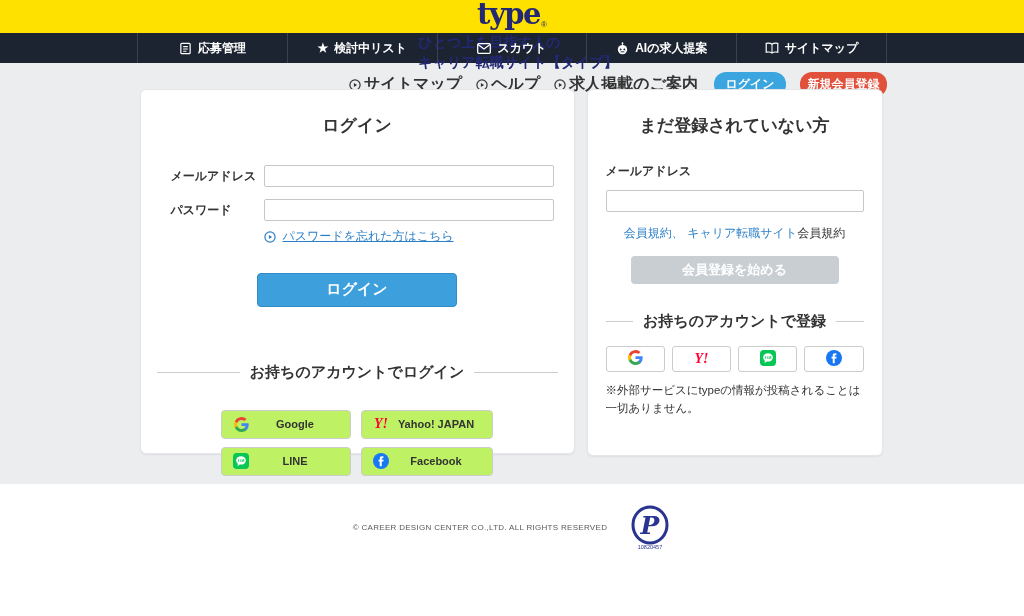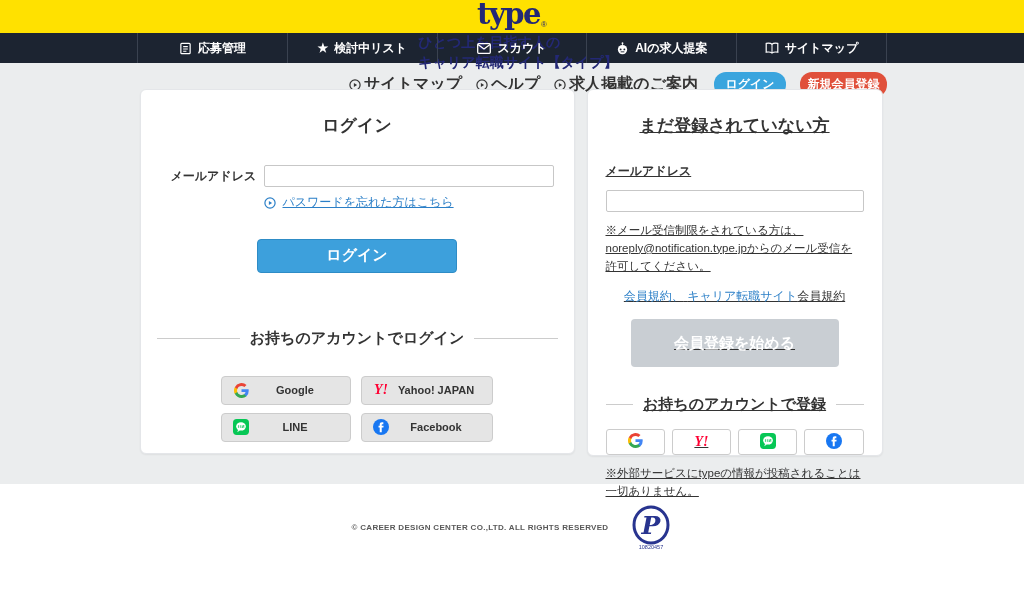--- a/index.html
+++ b/index.html
@@ -26,57 +26,57 @@
   .nav-item { flex:1; display:flex; align-items:center; justify-content:center; gap:6px; color:#fff; font-size:12px; font-weight:bold; text-decoration:none; border-left:1px solid #3a4250; cursor:pointer; }
   .nav-item:last-child { border-right:1px solid #3a4250; }
   .nav-icon { display:inline-flex; align-items:center; }
   .star-glyph { color:#fff; font-size:12px; line-height:1; }
 
   
   .main { background:#ebedee; height:421px; padding-top:26px; }
   .cards { width:745px; margin:0 auto; display:flex; gap:12px; align-items:flex-start; }
   .card { background:#fff; border:1px solid #e4e6e9; border-radius:6px; box-shadow:0 1px 2px rgba(0,0,0,0.06); }
   .card-login { width:435px; height:365px; }
-  .card-register { width:296px; height:367px; padding:0 18px;text-decoration:underline; }
+  .card-register { width:296px; height:367px; padding:0 18px; }
 
   .card-title { text-align:center; font-size:17px; font-weight:bold; color:#333; margin-top:24px; }
   .form-row { margin:28px 0 0 30px; display:flex; align-items:center; }
   .form-row + .form-row { margin-top:12px; }
   .form-row label { width:93px; font-size:12px; font-weight:bold; color:#333; }
   .text-input { width:290px; height:22px; border:1px solid #c7c7c7; border-radius:2px; background:#fff; font-size:12px; padding:0 6px; }
   .card-register .text-input { width:100%; margin-top:10px; }
 
   .forgot-row { margin:7px 0 0 123px; }
   .forgot-link { display:inline-flex; align-items:center; font-size:12px; color:#2b7fc7; text-decoration:none; cursor:pointer; }
   .forgot-link .link-text { text-decoration:underline; margin-left:4px; }
 
   .btn-primary { display:block; margin:26px auto 0; width:200px; height:34px; background:#3da0dc; border:1px solid #2e8cc6; border-radius:4px; color:#fff; font-size:15px; font-weight:bold; cursor:pointer; }
-  .btn-disabled { display:block; margin:14px auto 0; width:208px; height:48px; background:#c9ced3; border:none; border-radius:4px; color:#fff; font-size:15px; font-weight:bold; cursor:pointer; }
+  .btn-disabled { display:block; margin:14px auto 0; width:208px; height:28px; background:#c9ced3; border:none; border-radius:4px; color:#fff; font-size:13px; font-weight:bold; cursor:pointer; }
 
   .divider { display:flex; align-items:center; margin:56px 16px 0;text-align:right; }
   .card-register .divider { margin:28px 0 0; }
   .divider .line { flex:1; height:1px; background:#ccc; }
   .divider-text { margin:0 10px; font-size:15px; font-weight:bold; color:#333; white-space:nowrap; }
 
   .social-grid { margin-top:28px; display:grid; grid-template-columns:130px 132px; gap:8px 10px; justify-content:center; }
-  .social-btn { display:flex; align-items:center; height:29px; background:#e5e5e5; border:1px solid #ccc; border-radius:4px; cursor:pointer; padding:0 10px; }
+  .social-btn { display:flex; align-items:center; height:29px; background:#bef264; border:1px solid #ccc; border-radius:4px; cursor:pointer; padding:0 10px; }
   .social-icon { display:inline-flex; align-items:center; width:18px; justify-content:center; }
   .social-label { flex:1; text-align:center; font-size:11px; font-weight:bold; color:#333; }
   .yicon { font-family:"Liberation Serif", serif; font-weight:bold; font-style:italic; font-size:14px; color:#ff0033; line-height:1; }
 
   .reg-label { display:block; margin-top:26px; font-size:12px; font-weight:bold; color:#333; }
   .note { margin-top:10px; font-size:11.5px; line-height:1.55; color:#333; }
   .consent { margin-top:13px; text-align:center; font-size:12px; color:#333; }
   .consent a { color:#2b7fc7; text-decoration:none; cursor:pointer; }
   .icon-row { margin-top:15px; display:grid; grid-template-columns:repeat(4,1fr); gap:7px; }
   .icon-btn { display:flex; align-items:center; justify-content:center; height:26px; background:#fff; border:1px solid #ccc; border-radius:3px; cursor:pointer; }
 
   
   .footer { background:#fff; height:133px; display:flex; justify-content:center; align-items:center; gap:22px; padding-bottom:55px; padding-top:8px; }
-  .copyright { font-size:8px; color:#595959; letter-spacing:0.3px;font-weight:bold; }
+  .copyright { font-size:8px; color:#595959; letter-spacing:0.3px; }
   .pmark { display:inline-flex; }
 </style>
 </head>
 <body>
 
 <header class="topbar">
   <div class="topbar-inner">
     <a class="logo">
       <span class="logo-text">type</span>
       <span class="logo-reg">®</span>
@@ -171,20 +171,24 @@
 <main class="main">
   <div class="cards">
 
     <section class="card card-login">
       <h2 class="card-title">ログイン</h2>
 
       <div class="form-row">
         <label>メールアドレス</label>
         <input class="text-input" type="text" style="">
       </div>
+      <div class="form-row">
+        <label>パスワード</label>
+        <input class="text-input" type="password" style="">
+      </div>
 
       <div class="forgot-row">
         <a class="forgot-link">
           <span class="circle-play">
             <svg width="12" height="12" viewBox="0 0 12 12">
                 <circle cx="6" cy="6" r="5.1" fill="none" stroke="#2b7fc7" stroke-width="1.2"></circle>
                 <path d="M4.9 3.9L8.1 6L4.9 8.1z" fill="#2b7fc7"></path>
               </svg>
           </span>
           <span class="link-text">パスワードを忘れた方はこちら</span>
@@ -237,21 +241,20 @@
         </button>
       </div>
     </section>
 
     <section class="card card-register">
       <h2 class="card-title">まだ登録されていない方</h2>
 
       <label class="reg-label">メールアドレス</label>
       <input class="text-input" type="text" style="">
 
-      <p class="note">※メール受信制限をされている方は、noreply@notification.type.jpからのメール受信を許可してください。</p>
 
       <p class="consent">
         <a>会員規約、</a>
         <a>キャリア転職サイト</a><span>会員規約</span>
       </p>
 
       <button class="btn-disabled">会員登録を始める</button>
 
       <div class="divider">
         <span class="line"></span>

